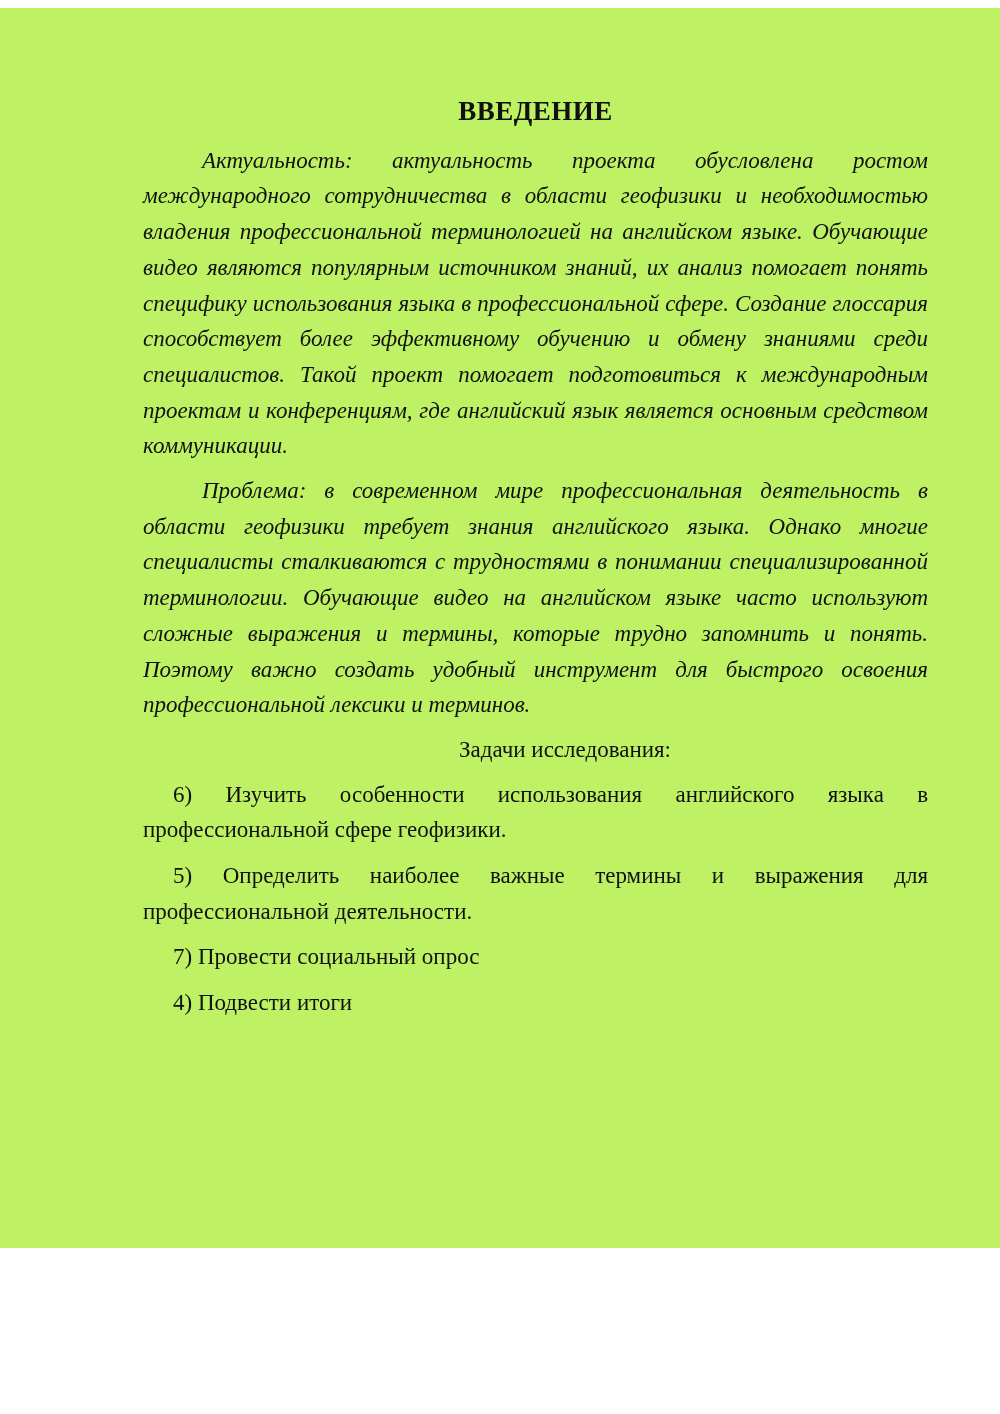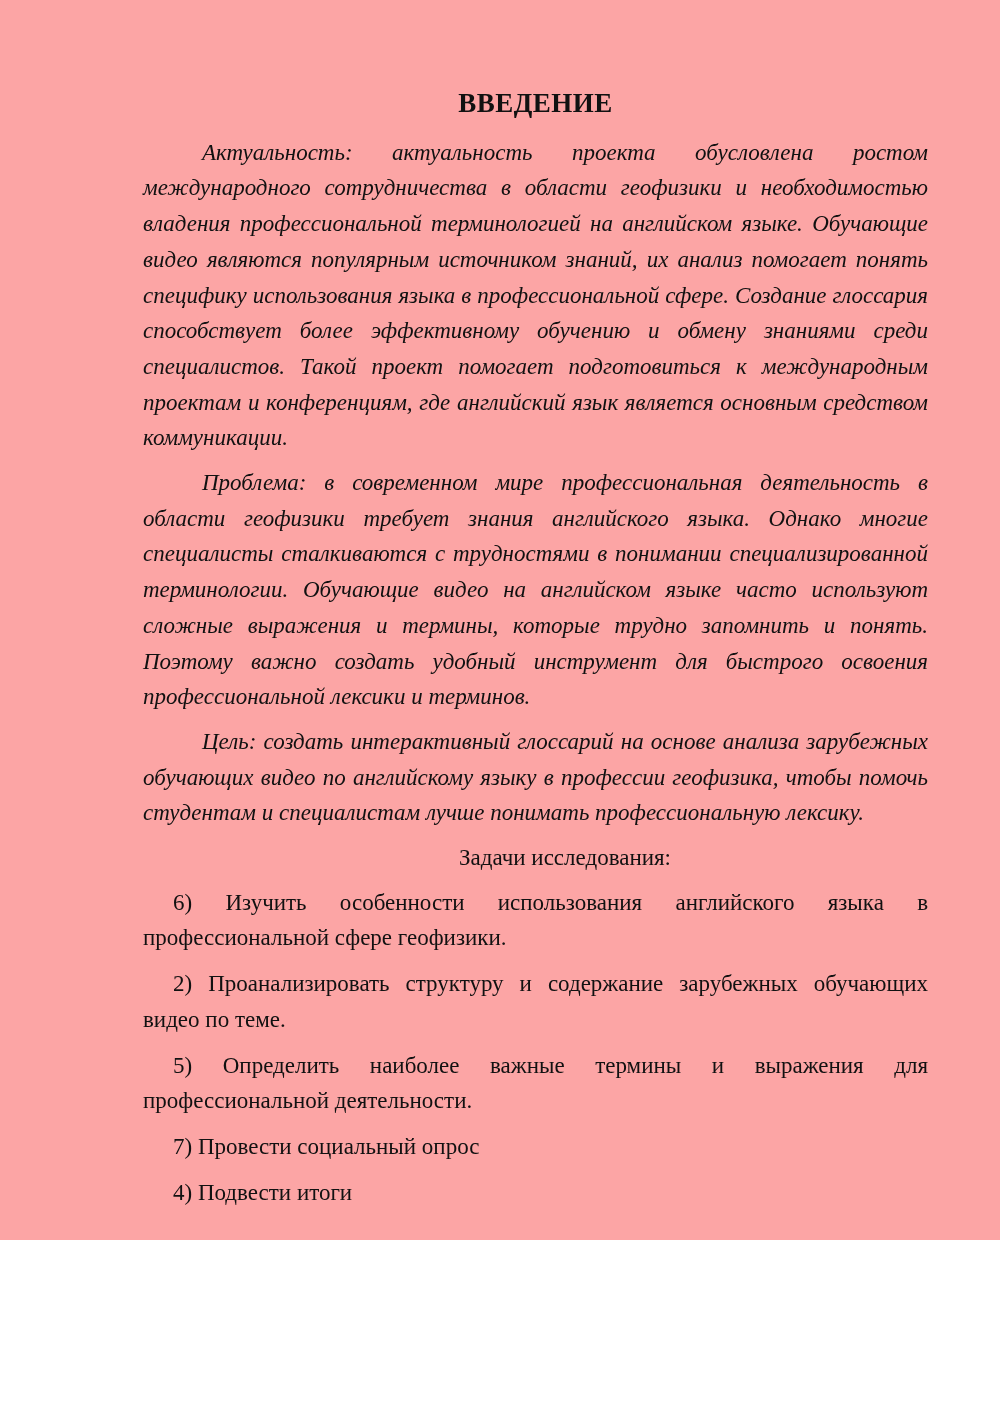--- a/index.html
+++ b/index.html
@@ -4,22 +4,22 @@
 <style>
   html, body {
     margin: 0;
     padding: 0;
     background: #ffffff;
   }
   .page {
     position: relative;
     width: 1000px;
     height: 1240px;
-    margin: 0 auto;
-    background: #fca5a5;
+    margin: 8px auto;
+    background: #bef264;
     box-sizing: border-box;
     padding: 86px 72px 0 143px;
     font-family: "Liberation Serif", "DejaVu Serif", serif;
     font-size: 23px;
     line-height: 35.7px;
     color: #111111;
     overflow: hidden;
   }
   .doc-title {
     font-size: 27px;
@@ -60,27 +60,25 @@
 <body>
 
 <div class="page">
 
   <h1 class="doc-title">ВВЕДЕНИЕ</h1>
 
   <p class="para">Актуальность: актуальность проекта обусловлена ростом международного сотрудничества в области геофизики и необходимостью владения профессиональной терминологией на английском языке. Обучающие видео являются популярным источником знаний, их анализ помогает понять специфику использования языка в профессиональной сфере. Создание глоссария способствует более эффективному обучению и обмену знаниями среди специалистов. Такой проект помогает подготовиться к международным проектам и конференциям, где английский язык является основным средством коммуникации.</p>
 
   <p class="para">Проблема: в современном мире профессиональная деятельность в области геофизики требует знания английского языка. Однако многие специалисты сталкиваются с трудностями в понимании специализированной терминологии. Обучающие видео на английском языке часто используют сложные выражения и термины, которые трудно запомнить и понять. Поэтому важно создать удобный инструмент для быстрого освоения профессиональной лексики и терминов.</p>
 
-  <p class="para">Цель: создать интерактивный глоссарий на основе анализа зарубежных обучающих видео по английскому языку в профессии геофизика, чтобы помочь студентам и специалистам лучше понимать профессиональную лексику.</p>
 
   <p class="tasks-heading">Задачи исследования:</p>
 
   <p class="task">6) Изучить особенности использования английского языка в профессиональной сфере геофизики.</p>
 
-  <p class="task">2) Проанализировать структуру и содержание зарубежных обучающих видео по теме.</p>
 
   <p class="task">5) Определить наиболее важные термины и выражения для профессиональной деятельности.</p>
 
   <p class="task">7) Провести социальный опрос</p>
 
   <p class="task">4) Подвести итоги</p>
 
   <div class="footer">3</div>
 
 </div>

